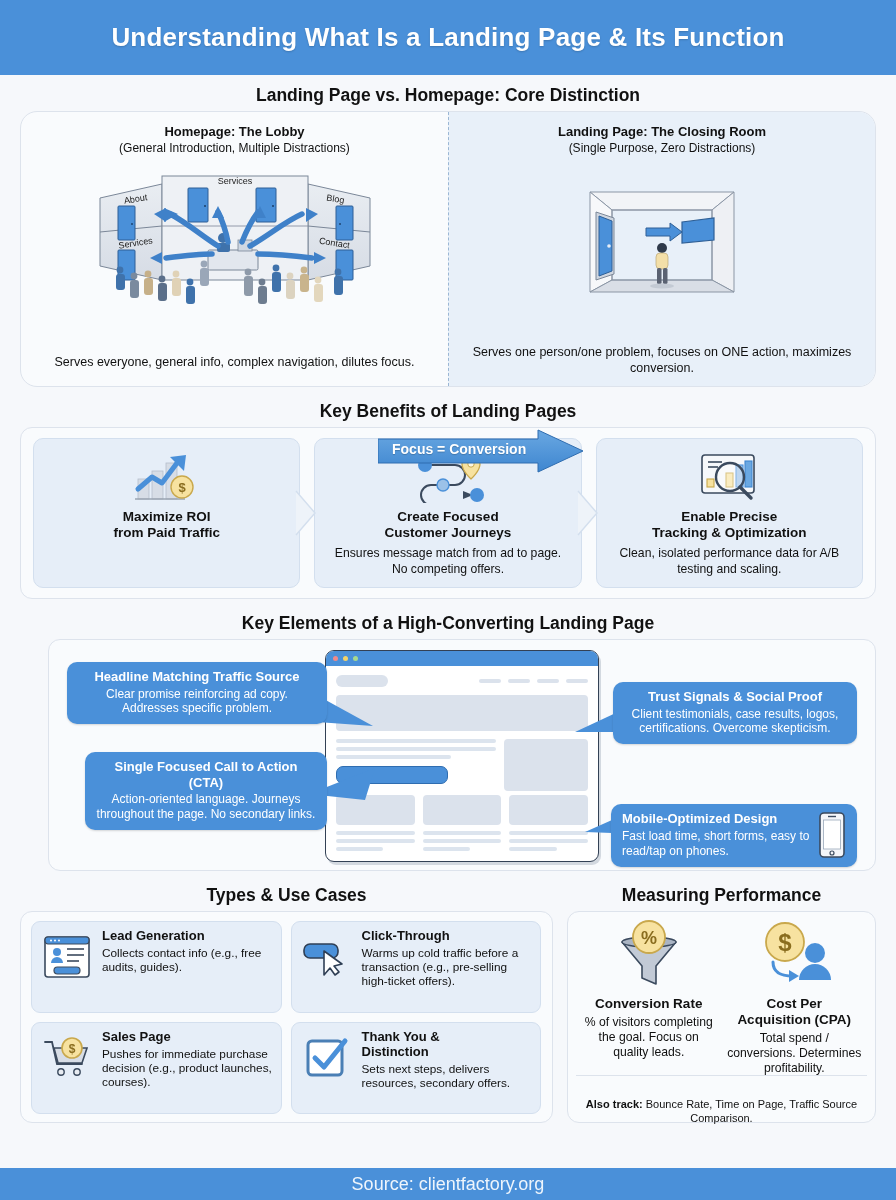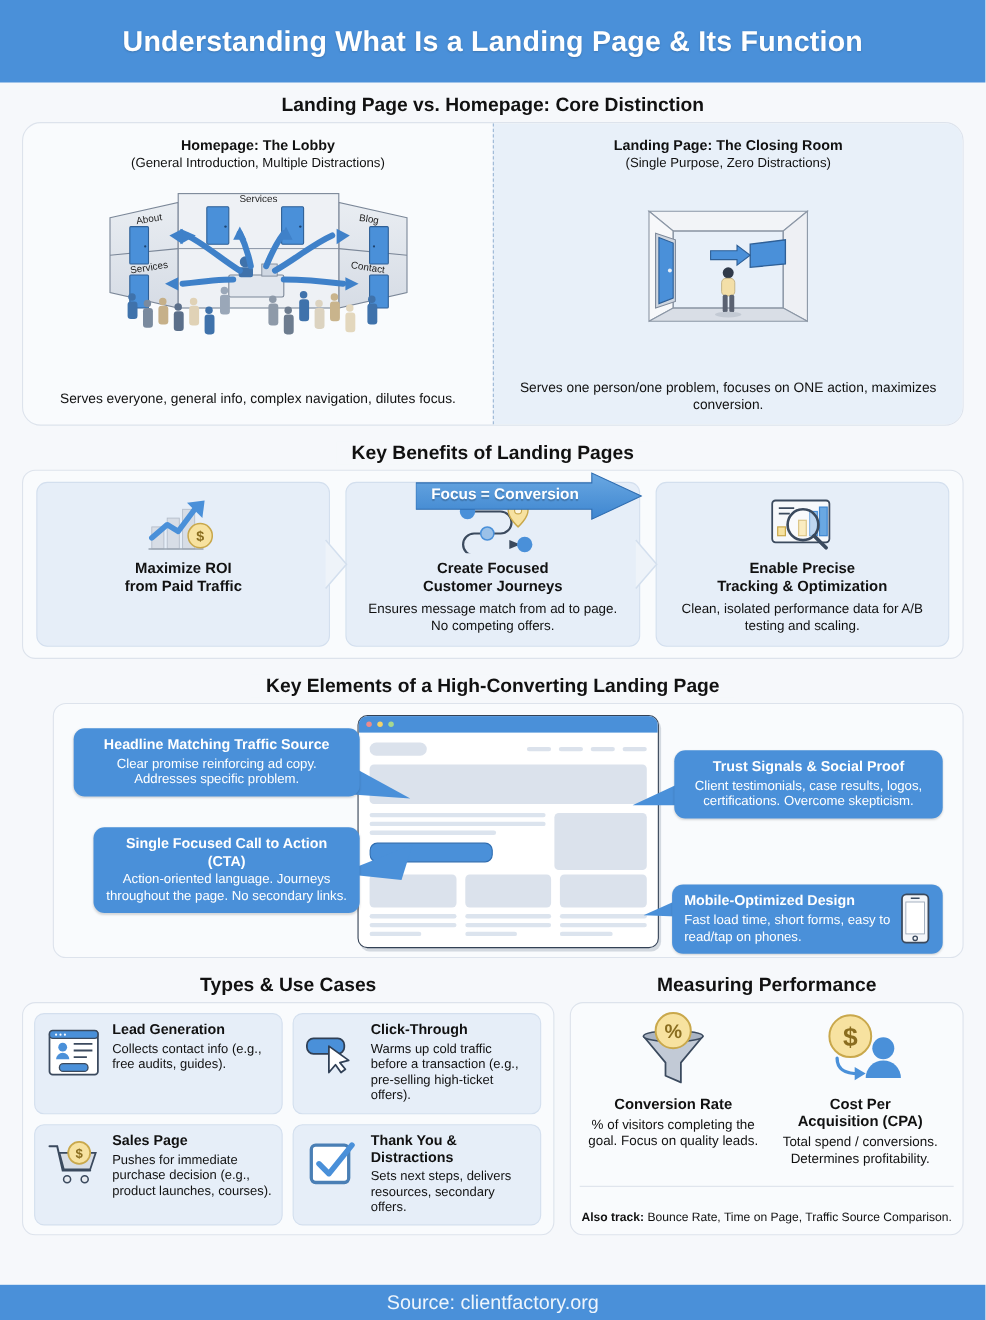--- a/index.html
+++ b/index.html
@@ -98,21 +98,21 @@
   .callout{
     position:absolute;background:#4a90d9;color:#fff;border-radius:10px;
     padding:7px 11px 8px;box-sizing:border-box;text-align:center;z-index:5;
     box-shadow:0 1px 2px rgba(0,0,0,.15);
   }
   .callout .ch{font-size:13px;font-weight:bold;line-height:1.2;}
   .callout .cb{font-size:12px;line-height:1.24;margin-top:2px;}
 
   
   .bottom{display:flex;margin:0 20px;gap:14px;}
-  .col-left{width:484px;}
+  .col-left{width:533px;}
   .col-right{flex:1;}
   #sec4 .panel{height:212px;padding:9px 10px;box-sizing:border-box;}
   .tgrid{display:flex;flex-wrap:wrap;gap:9px;height:100%;}
   .tcard{
     width:calc(50% - 5px);box-sizing:border-box;height:92px;
     background:#e6eef8;border:1px solid #d3dfee;border-radius:9px;
     padding:7px 8px;display:flex;gap:8px;align-items:flex-start;
   }
   .tc-ico{width:54px;flex:0 0 54px;display:flex;align-items:center;justify-content:center;padding-top:6px;}
   .tc-h{font-size:13px;font-weight:bold;line-height:1.15;}
@@ -557,21 +557,21 @@
           <div class="tcard">
             <div class="tc-ico">
               <svg width="44" height="44" viewBox="0 0 44 44">
                 <rect x="3" y="5" width="34" height="34" rx="4" fill="#fff" stroke="#4a7fb5" stroke-width="3"></rect>
                 <polyline points="10,22 19,31 40,5" fill="none" stroke="#4a90d9" stroke-width="5" stroke-linecap="round" stroke-linejoin="round"></polyline>
               </svg>
             </div>
             <div>
               <div class="tc-h">
                 <div>Thank You &amp;</div>
-                <div>Distractions</div>
+                <div>Distinction</div>
               </div>
               <div class="tc-b">Sets next steps, delivers resources, secondary offers.</div>
             </div>
           </div>
 
         </div>
       </div>
     </div>
 
     <div class="col-right sec" id="sec5" style="margin:0;">

